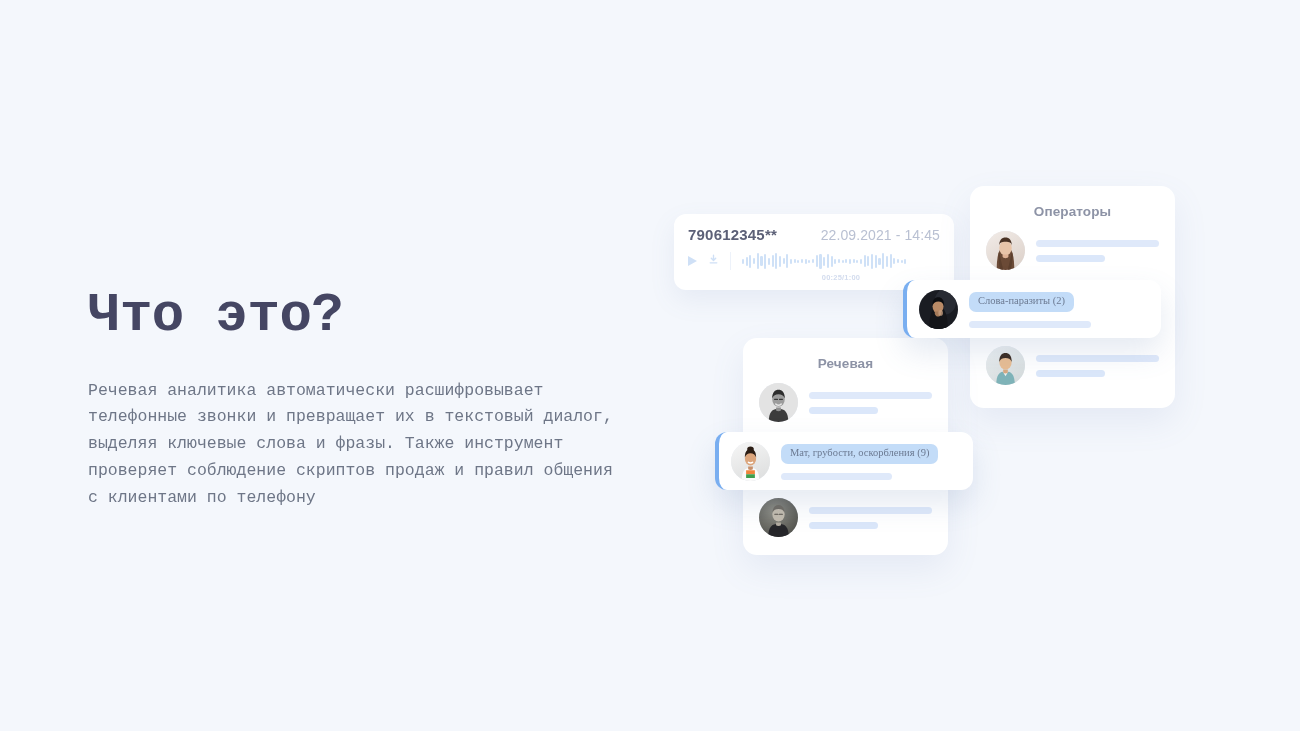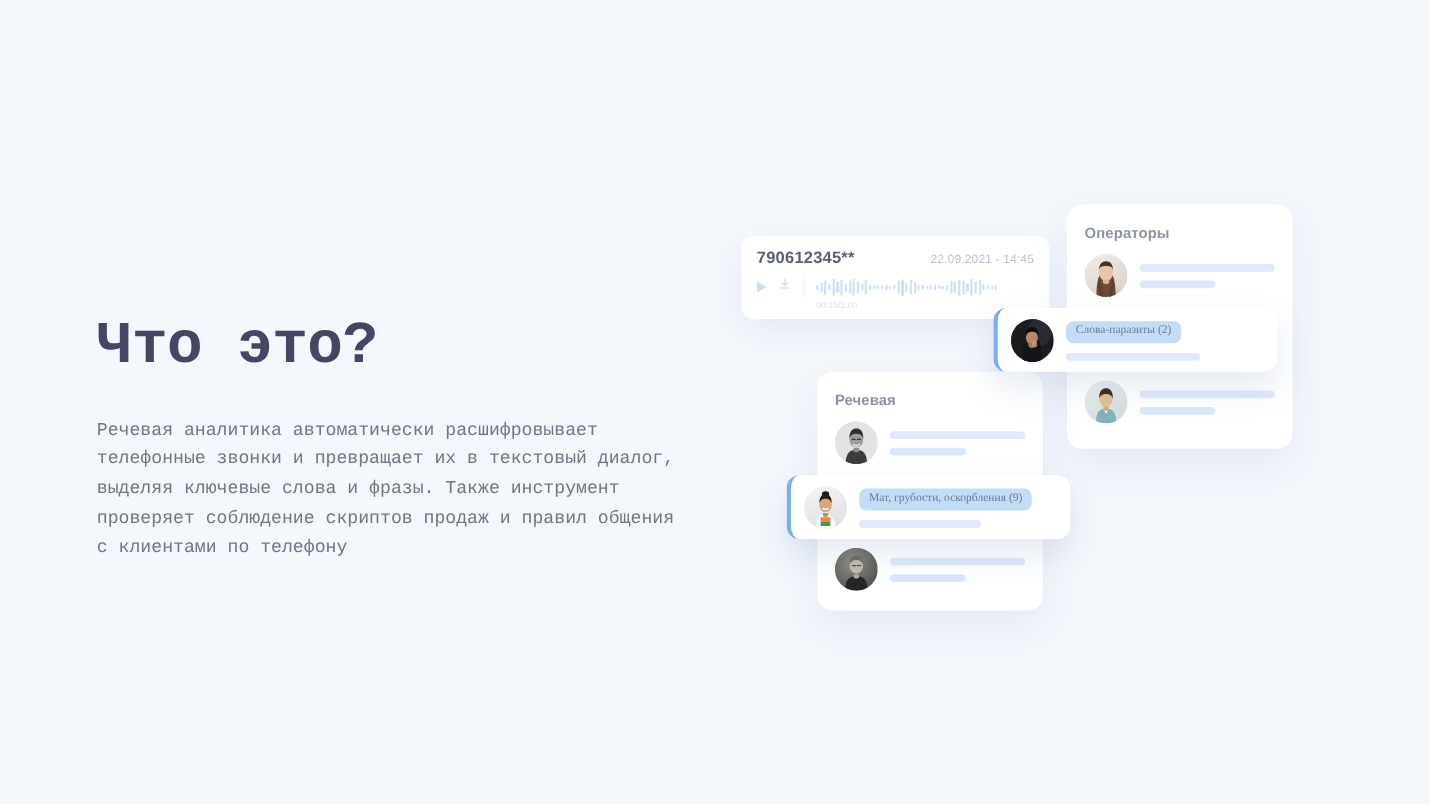--- a/index.html
+++ b/index.html
@@ -49,20 +49,21 @@
     left: 660px;
     top: 176px;
     width: 540px;
     height: 400px;
   }
 
   .card {
     position: absolute;
     background: #ffffff;
     border-radius: 14px;
+    text-align: center;
   }
 
   
   .card-player {
     left: 14px;
     top: 38px;
     width: 280px;
     height: 76px;
     border-radius: 12px;
     box-shadow: 0 10px 26px rgba(108,132,180,0.10);
@@ -73,28 +74,29 @@
     align-items: baseline;
     justify-content: space-between;
   }
   .player-phone {
     font-size: 15px;
     font-weight: 700;
     color: #5c6077;
     letter-spacing: 0.2px;
   }
   .player-date {
-    font-size: 11px;
+    font-size: 14px;
     color: #b9c0d2;
     letter-spacing: 0.1px;
   }
   .player-body {
     display: flex;
     align-items: flex-start;
     margin-top: 9px;
+    font-weight: bold;
   }
   .player-controls {
     display: flex;
     align-items: center;
     gap: 11px;
     padding-right: 11px;
     border-right: 1px solid #edf2fa;
     height: 18px;
   }
   .icon-play {

